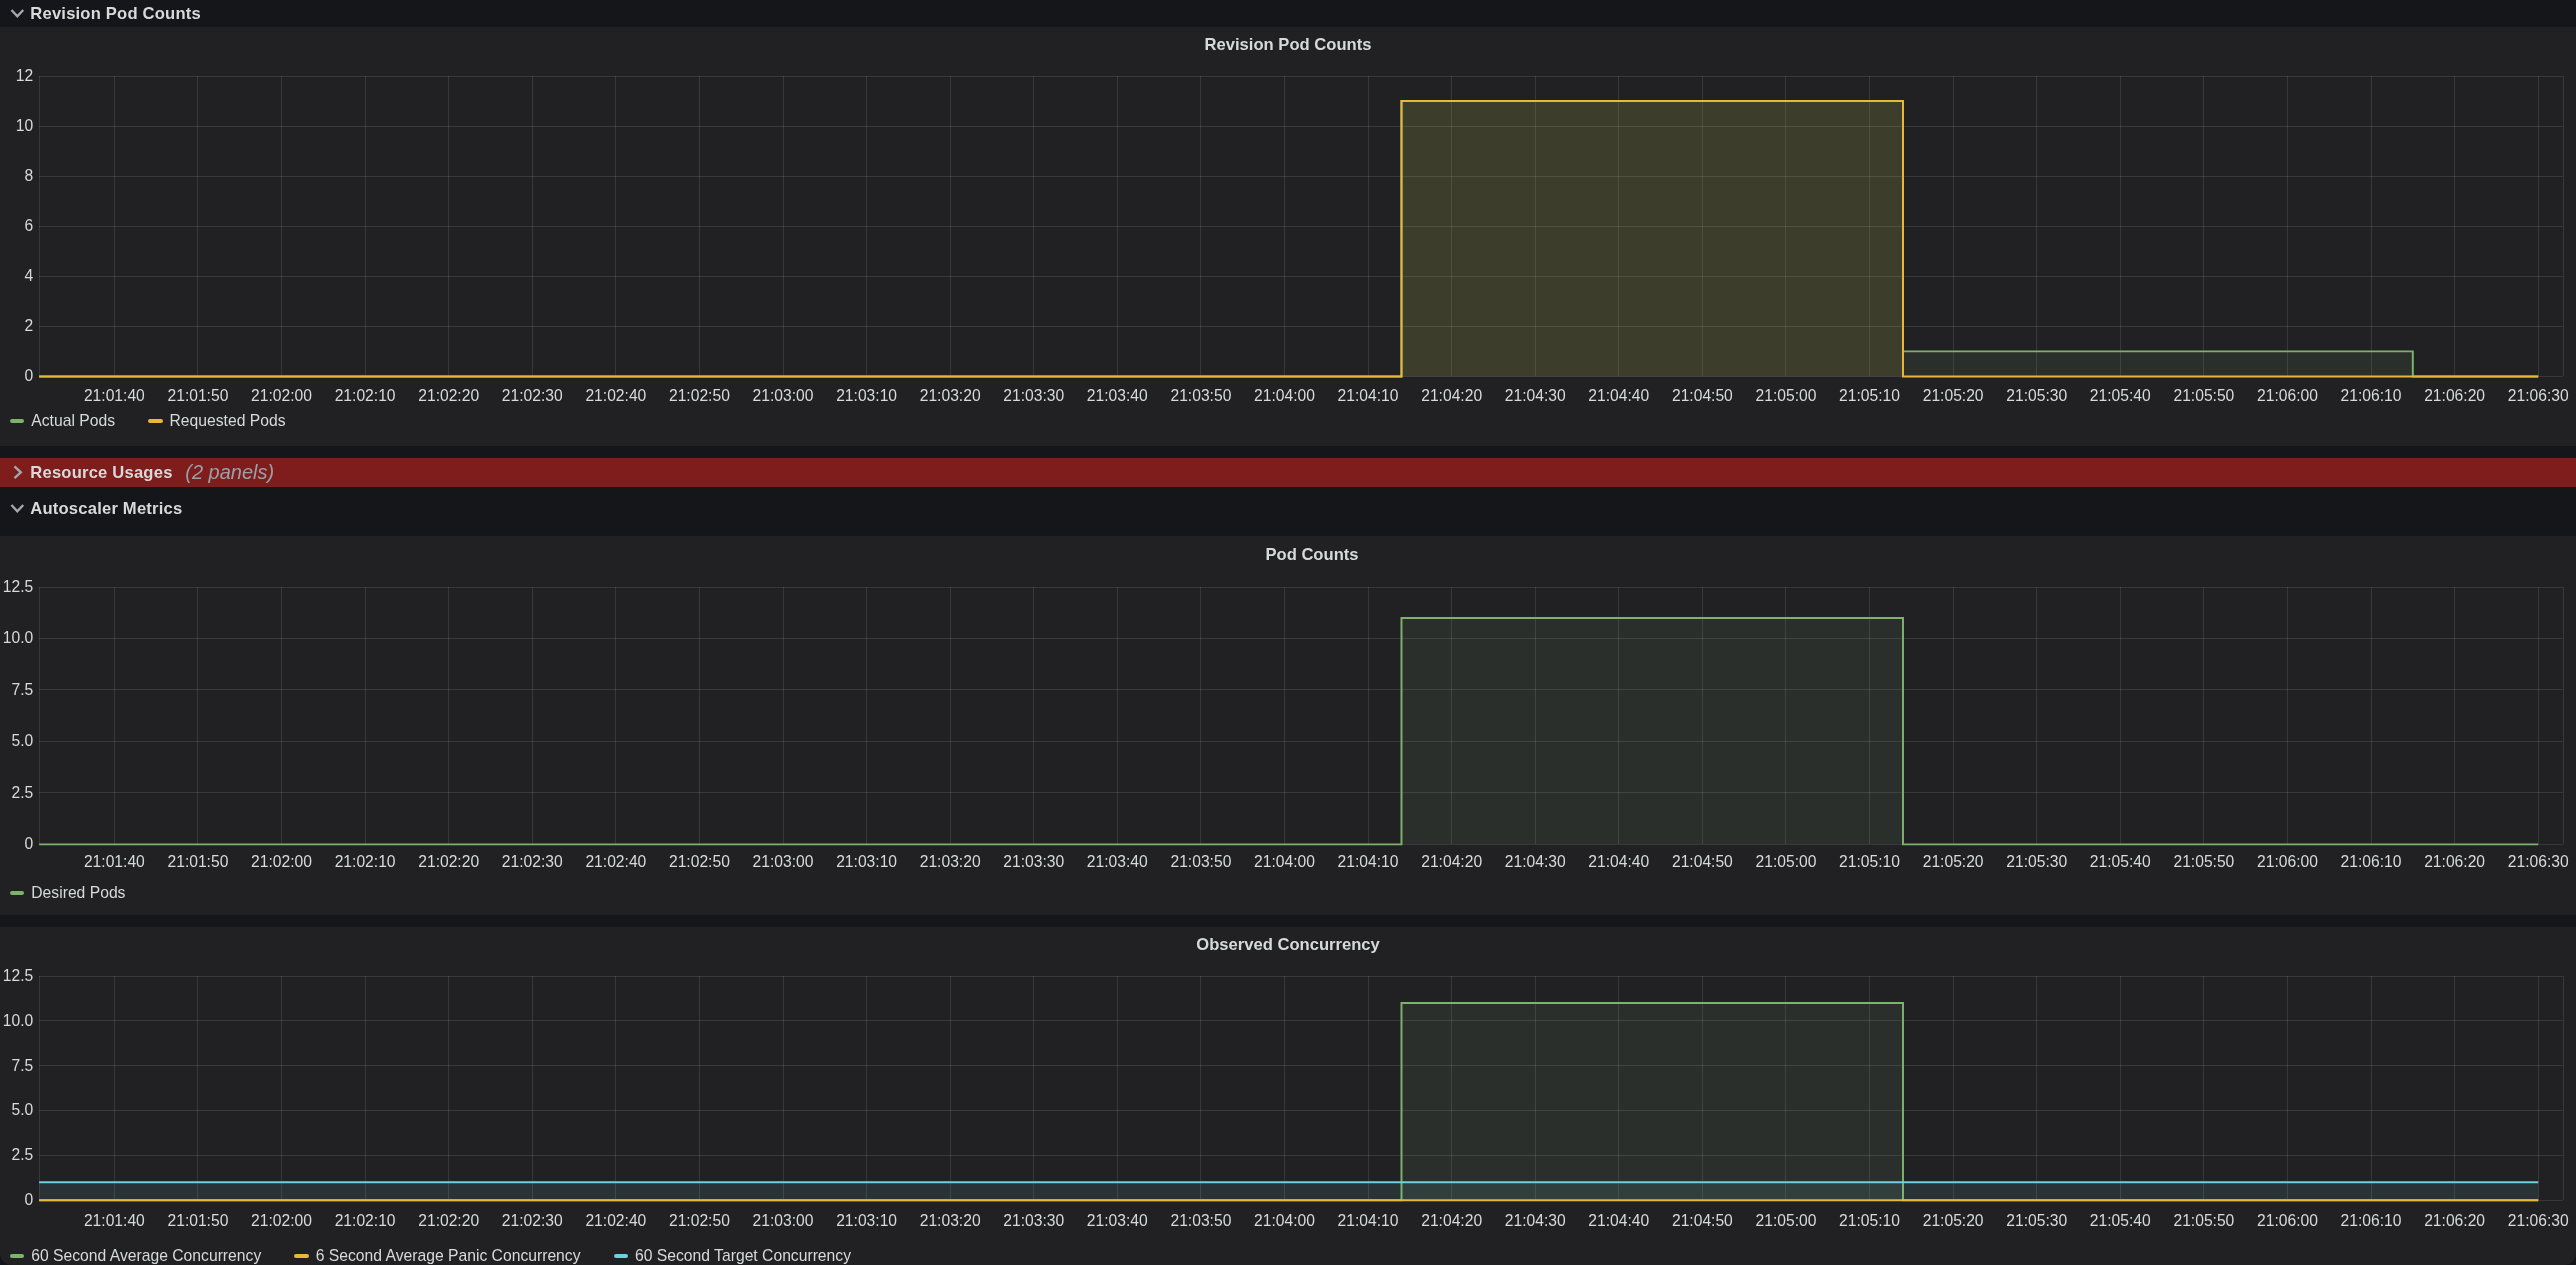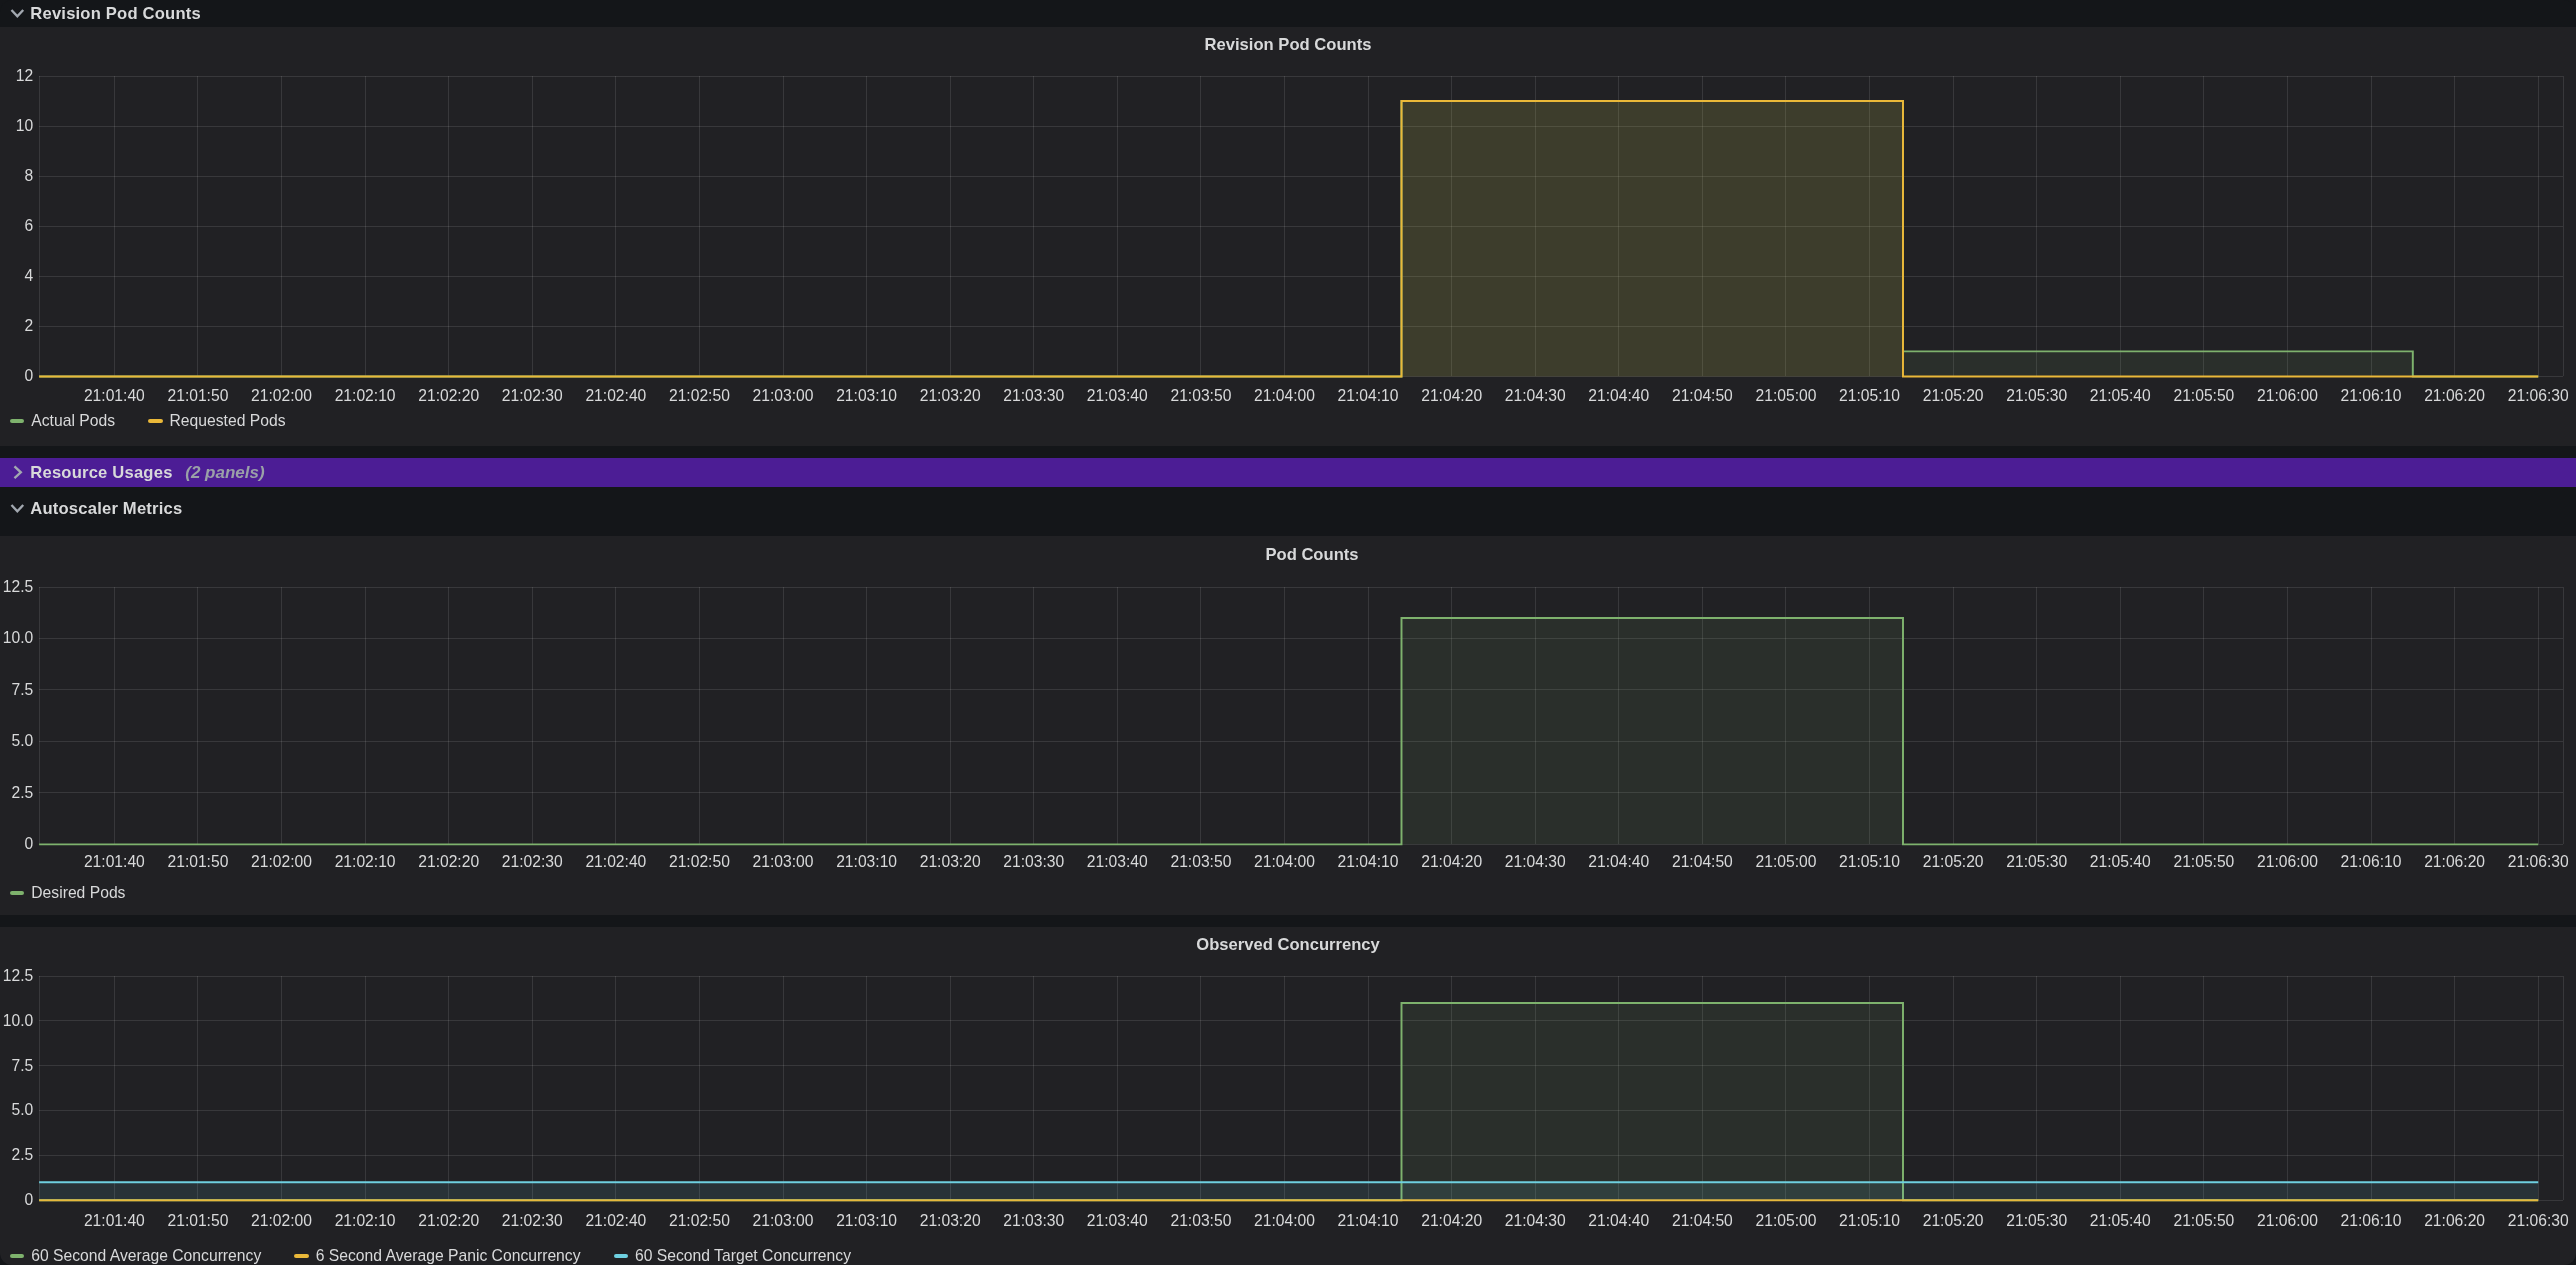--- a/index.html
+++ b/index.html
@@ -12,23 +12,23 @@
   }
   
   .row-header{
     position:absolute;left:0;width:100%;
     display:flex;align-items:center;
     color:#d8d9da;cursor:pointer;
   }
   .row-header .chev{display:inline-flex;align-items:center;justify-content:center;
     width:25.4px;height:17.6px;margin-left:4.9px;}
   .row-header .row-title{font-size:16.6px;font-weight:700;letter-spacing:0.2px;}
-  .row-header .panels-count{font-size:17px;font-style:italic;color:#9aa0a8;margin-left:12.7px;font-weight:700;}
+  .row-header .panels-count{font-size:20px;font-style:italic;color:#9aa0a8;margin-left:12.7px;font-weight:400;}
   #row1{top:0;height:27px;}
-  #row2{top:458px;height:29px;background:#4c1d95;}
+  #row2{top:458px;height:29px;background:#7f1d1d;}
   #row3{top:492px;height:33px;align-items:center;}
   
   .panel{position:absolute;left:0;width:2576px;background:#212124;}
   #panel1{top:27px;height:419px;}
   #panel2{top:536px;height:379px;}
   #panel3{top:927px;height:338px;}
   .panel-title{
     position:absolute;left:0;width:100%;text-align:center;
     font-size:16.6px;font-weight:700;color:#d8d9da;cursor:pointer;
   }

